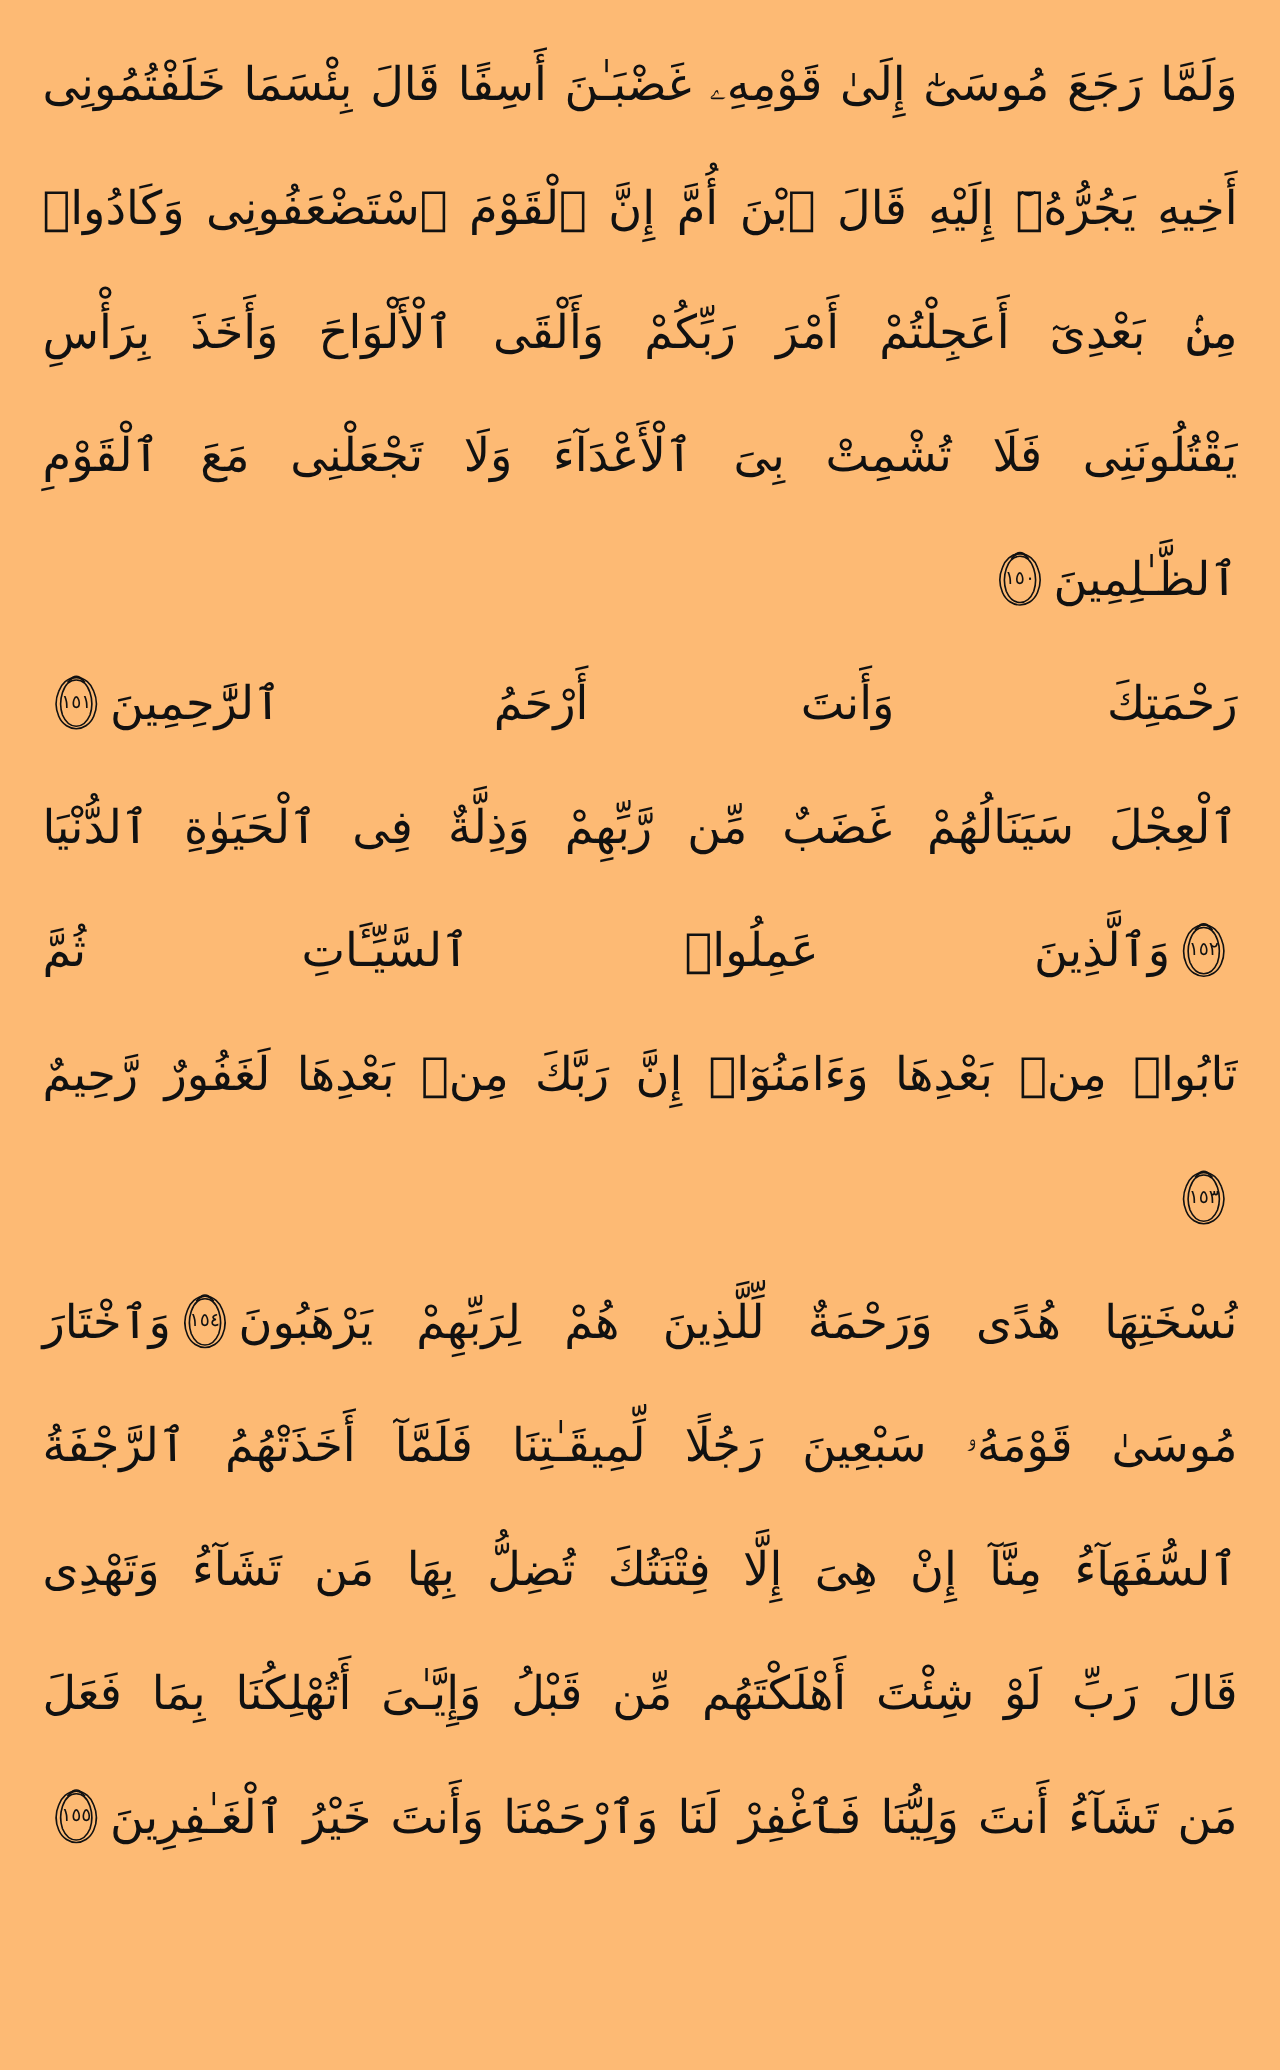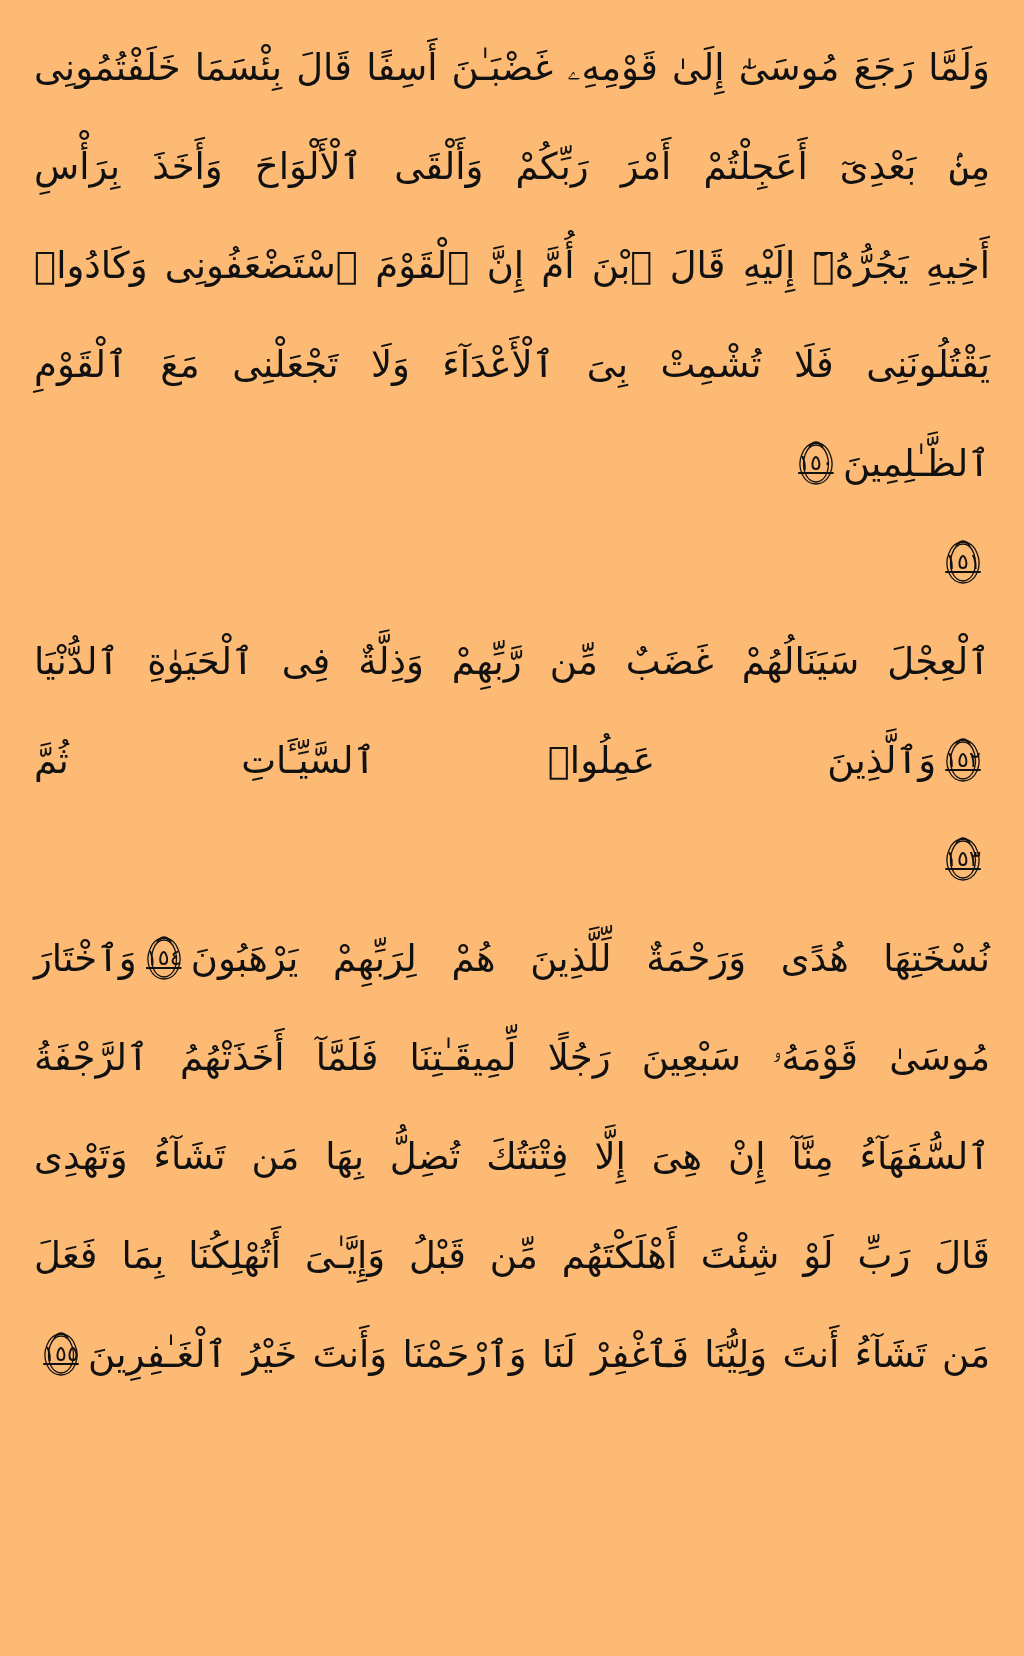--- a/index.html
+++ b/index.html
@@ -54,71 +54,71 @@
   .ayah-marker svg {
     position: absolute;
     inset: 0;
   }
   .ayah-num {
     position: absolute;
     inset: 0;
     display: flex;
     align-items: center;
     justify-content: center;
-    font-size: 22px;
+    font-size: 15px;
     font-family: "DejaVu Sans", "Liberation Sans", sans-serif;
     color: #111111;
     line-height: 1;
     padding-bottom: 1px;
-    text-decoration: underline;
   }
 </style>
 </head>
 <body>
 
 <div class="page">
   <div class="mushaf-text">
 
     <div class="line"><span class="words">وَلَمَّا رَجَعَ مُوسَىٰٓ إِلَىٰ قَوْمِهِۦ غَضْبَـٰنَ أَسِفًا قَالَ بِئْسَمَا خَلَفْتُمُونِى</span></div>
 
+    <div class="line"><span class="words">أَخِيهِ يَجُرُّهُۥٓ إِلَيْهِ قَالَ ٱبْنَ أُمَّ إِنَّ ٱلْقَوْمَ ٱسْتَضْعَفُونِى وَكَادُوا۟</span></div>
+
     <div class="line"><span class="words">مِنۢ بَعْدِىٓ أَعَجِلْتُمْ أَمْرَ رَبِّكُمْ وَأَلْقَى ٱلْأَلْوَاحَ وَأَخَذَ بِرَأْسِ</span></div>
-
-    <div class="line"><span class="words">أَخِيهِ يَجُرُّهُۥٓ إِلَيْهِ قَالَ ٱبْنَ أُمَّ إِنَّ ٱلْقَوْمَ ٱسْتَضْعَفُونِى وَكَادُوا۟</span></div>
 
     <div class="line"><span class="words">يَقْتُلُونَنِى فَلَا تُشْمِتْ بِىَ ٱلْأَعْدَآءَ وَلَا تَجْعَلْنِى مَعَ ٱلْقَوْمِ</span></div>
 
     <div class="line"><span class="words">ٱلظَّـٰلِمِينَ</span><span class="ayah-marker"><svg viewBox="0 0 46 46" xmlns="http://www.w3.org/2000/svg">
             <g fill="none" stroke="#111" stroke-width="1.3">
               <path d="M23 3 C16 3 11 8 9 14 C6 21 6 27 9 34 C12 41 18 44 23 44 C28 44 34 41 37 34 C40 27 40 21 37 14 C35 8 30 3 23 3 Z"></path>
               <path d="M23 5 C18 5 14 9 12 15 C10 21 10 27 12 33 C15 40 19 42 23 42 C27 42 31 40 34 33 C36 27 36 21 34 15 C32 9 28 5 23 5 Z"></path>
               <path d="M16 7 q3 -4 7 -4 q4 0 7 4"></path>
               <path d="M18 5 q2 -3 5 -3 q3 0 5 3"></path>
             </g>
           </svg><span class="ayah-num">١٥٠</span></span></div>
 
-    <div class="line"><span class="ayah-marker"><svg viewBox="0 0 46 46" xmlns="http://www.w3.org/2000/svg">
+    <div class="line"><span class="words">رَحْمَتِكَ وَأَنتَ أَرْحَمُ ٱلرَّٰحِمِينَ</span><span class="ayah-marker"><svg viewBox="0 0 46 46" xmlns="http://www.w3.org/2000/svg">
             <g fill="none" stroke="#111" stroke-width="1.3">
               <path d="M23 3 C16 3 11 8 9 14 C6 21 6 27 9 34 C12 41 18 44 23 44 C28 44 34 41 37 34 C40 27 40 21 37 14 C35 8 30 3 23 3 Z"></path>
               <path d="M23 5 C18 5 14 9 12 15 C10 21 10 27 12 33 C15 40 19 42 23 42 C27 42 31 40 34 33 C36 27 36 21 34 15 C32 9 28 5 23 5 Z"></path>
               <path d="M16 7 q3 -4 7 -4 q4 0 7 4"></path>
               <path d="M18 5 q2 -3 5 -3 q3 0 5 3"></path>
             </g>
           </svg><span class="ayah-num">١٥١</span></span></div>
 
     <div class="line"><span class="words">ٱلْعِجْلَ سَيَنَالُهُمْ غَضَبٌ مِّن رَّبِّهِمْ وَذِلَّةٌ فِى ٱلْحَيَوٰةِ ٱلدُّنْيَا</span></div>
 
     <div class="line"><span class="ayah-marker"><svg viewBox="0 0 46 46" xmlns="http://www.w3.org/2000/svg">
             <g fill="none" stroke="#111" stroke-width="1.3">
               <path d="M23 3 C16 3 11 8 9 14 C6 21 6 27 9 34 C12 41 18 44 23 44 C28 44 34 41 37 34 C40 27 40 21 37 14 C35 8 30 3 23 3 Z"></path>
               <path d="M23 5 C18 5 14 9 12 15 C10 21 10 27 12 33 C15 40 19 42 23 42 C27 42 31 40 34 33 C36 27 36 21 34 15 C32 9 28 5 23 5 Z"></path>
               <path d="M16 7 q3 -4 7 -4 q4 0 7 4"></path>
               <path d="M18 5 q2 -3 5 -3 q3 0 5 3"></path>
             </g>
           </svg><span class="ayah-num">١٥٢</span></span><span class="words">وَٱلَّذِينَ عَمِلُوا۟ ٱلسَّيِّـَٔاتِ ثُمَّ</span></div>
 
+    <div class="line"><span class="words">تَابُوا۟ مِنۢ بَعْدِهَا وَءَامَنُوٓا۟ إِنَّ رَبَّكَ مِنۢ بَعْدِهَا لَغَفُورٌ رَّحِيمٌ</span></div>
 
     <div class="line"><span class="ayah-marker"><svg viewBox="0 0 46 46" xmlns="http://www.w3.org/2000/svg">
             <g fill="none" stroke="#111" stroke-width="1.3">
               <path d="M23 3 C16 3 11 8 9 14 C6 21 6 27 9 34 C12 41 18 44 23 44 C28 44 34 41 37 34 C40 27 40 21 37 14 C35 8 30 3 23 3 Z"></path>
               <path d="M23 5 C18 5 14 9 12 15 C10 21 10 27 12 33 C15 40 19 42 23 42 C27 42 31 40 34 33 C36 27 36 21 34 15 C32 9 28 5 23 5 Z"></path>
               <path d="M16 7 q3 -4 7 -4 q4 0 7 4"></path>
               <path d="M18 5 q2 -3 5 -3 q3 0 5 3"></path>
             </g>
           </svg><span class="ayah-num">١٥٣</span></span></div>
 

